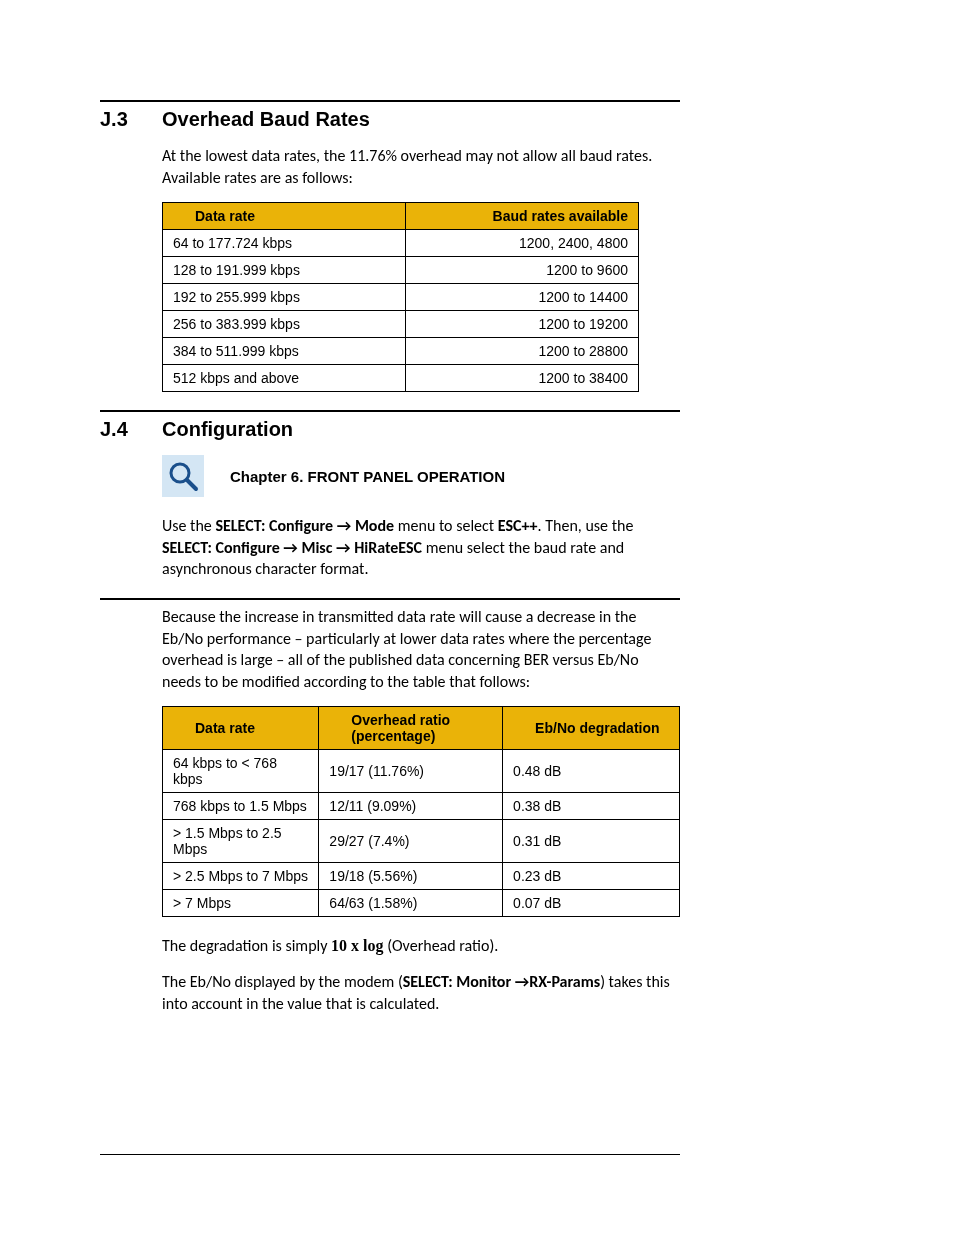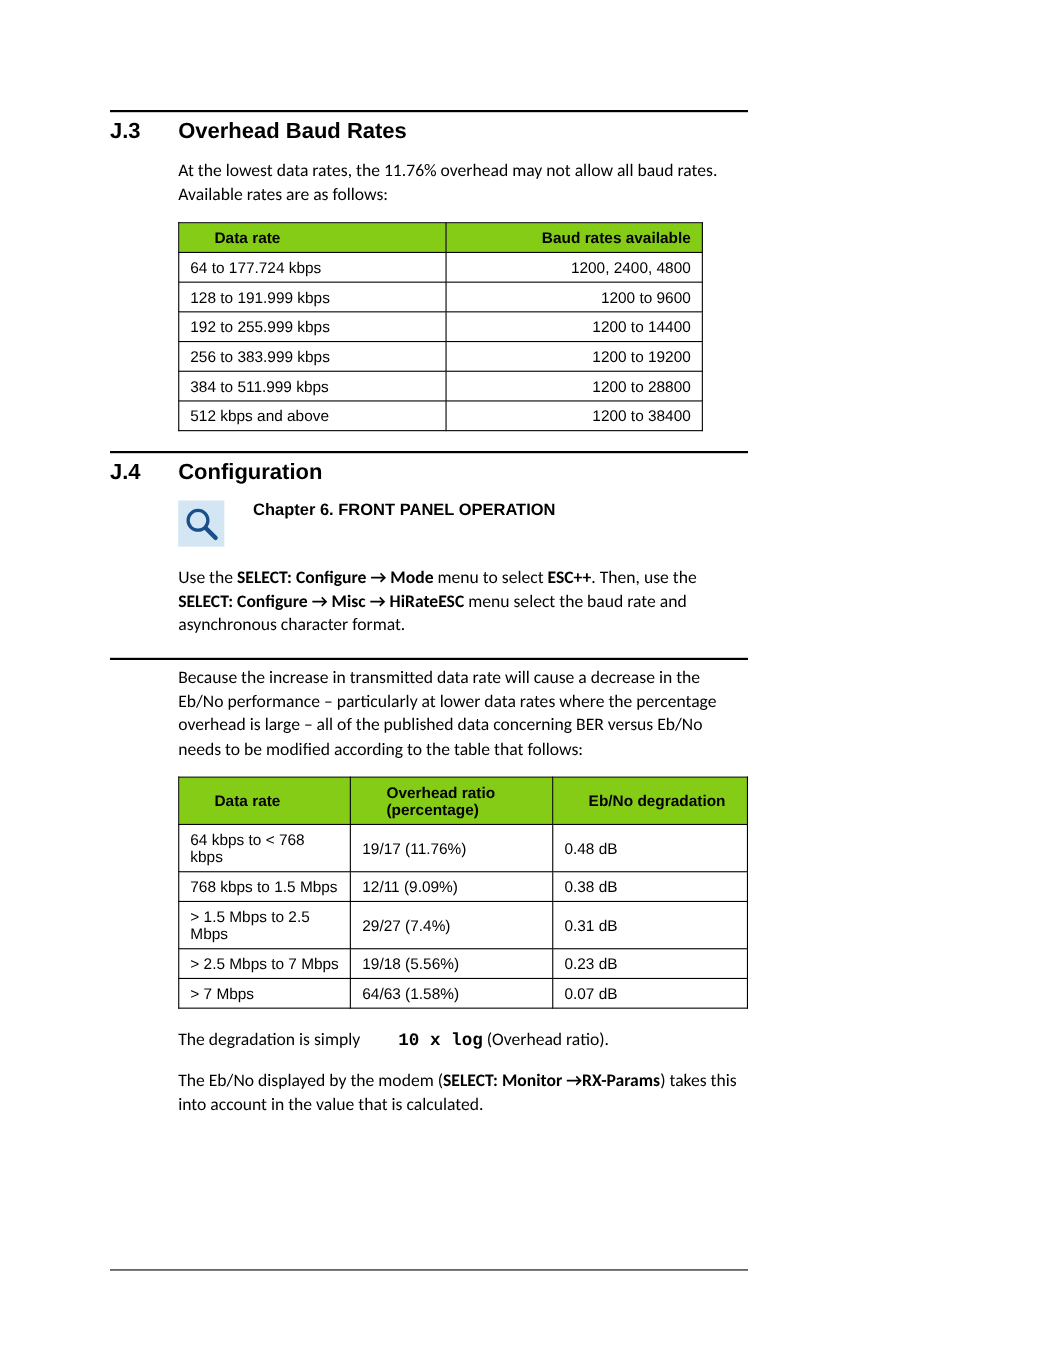--- a/index.html
+++ b/index.html
@@ -45,31 +45,32 @@
     font-family: Arial, Helvetica, sans-serif;
     font-size: 14px;
   }
   table.dtable th, table.dtable td {
     border: 1px solid #000;
     text-align: left;
     padding: 5px 10px;
     vertical-align: middle;
   }
   table.dtable th {
-    background: #84cc16;
+    background: #eab308;
     font-weight: bold;
     padding-left: 32px;
   }
   .t1 th:nth-child(1), .t1 td:nth-child(1) { width: 200px; }
   .t1 th:nth-child(2), .t1 td:nth-child(2) { width: 190px; text-align: right; }
   .t2 th:nth-child(1), .t2 td:nth-child(1) { width: 200px; }
   .t2 th:nth-child(2), .t2 td:nth-child(2) { width: 200px; }
   .t2 th:nth-child(3), .t2 td:nth-child(3) { width: 190px; }
   .icon-ref-row {
     display: flex;
+    align-items: center;
     margin: 10px 0 18px 0;
   }
   .mag-icon {
     width: 42px;
     height: 42px;
     background: #d4e6f4;
     display: flex;
     align-items: center;
     justify-content: center;
     margin-right: 26px;
@@ -77,23 +78,22 @@
   }
   .ref-text {
     font-family: Arial, Helvetica, sans-serif;
     font-weight: bold;
     font-size: 15px;
   }
   .arrow {
     font-weight: bold;
   }
   .mono {
-    font-family: Liberation Mono, monospace;
-    font-weight: bold;
-    margin-left: 31px;
+    font-family: Liberation Serif, serif;
+    font-weight: bold;
   }
   .bottom-rule {
     position: absolute;
     left: 100px;
     right: 100px;
     bottom: 80px;
     border-top: 1.5px solid #000;
   }
 </style>
 </head>

